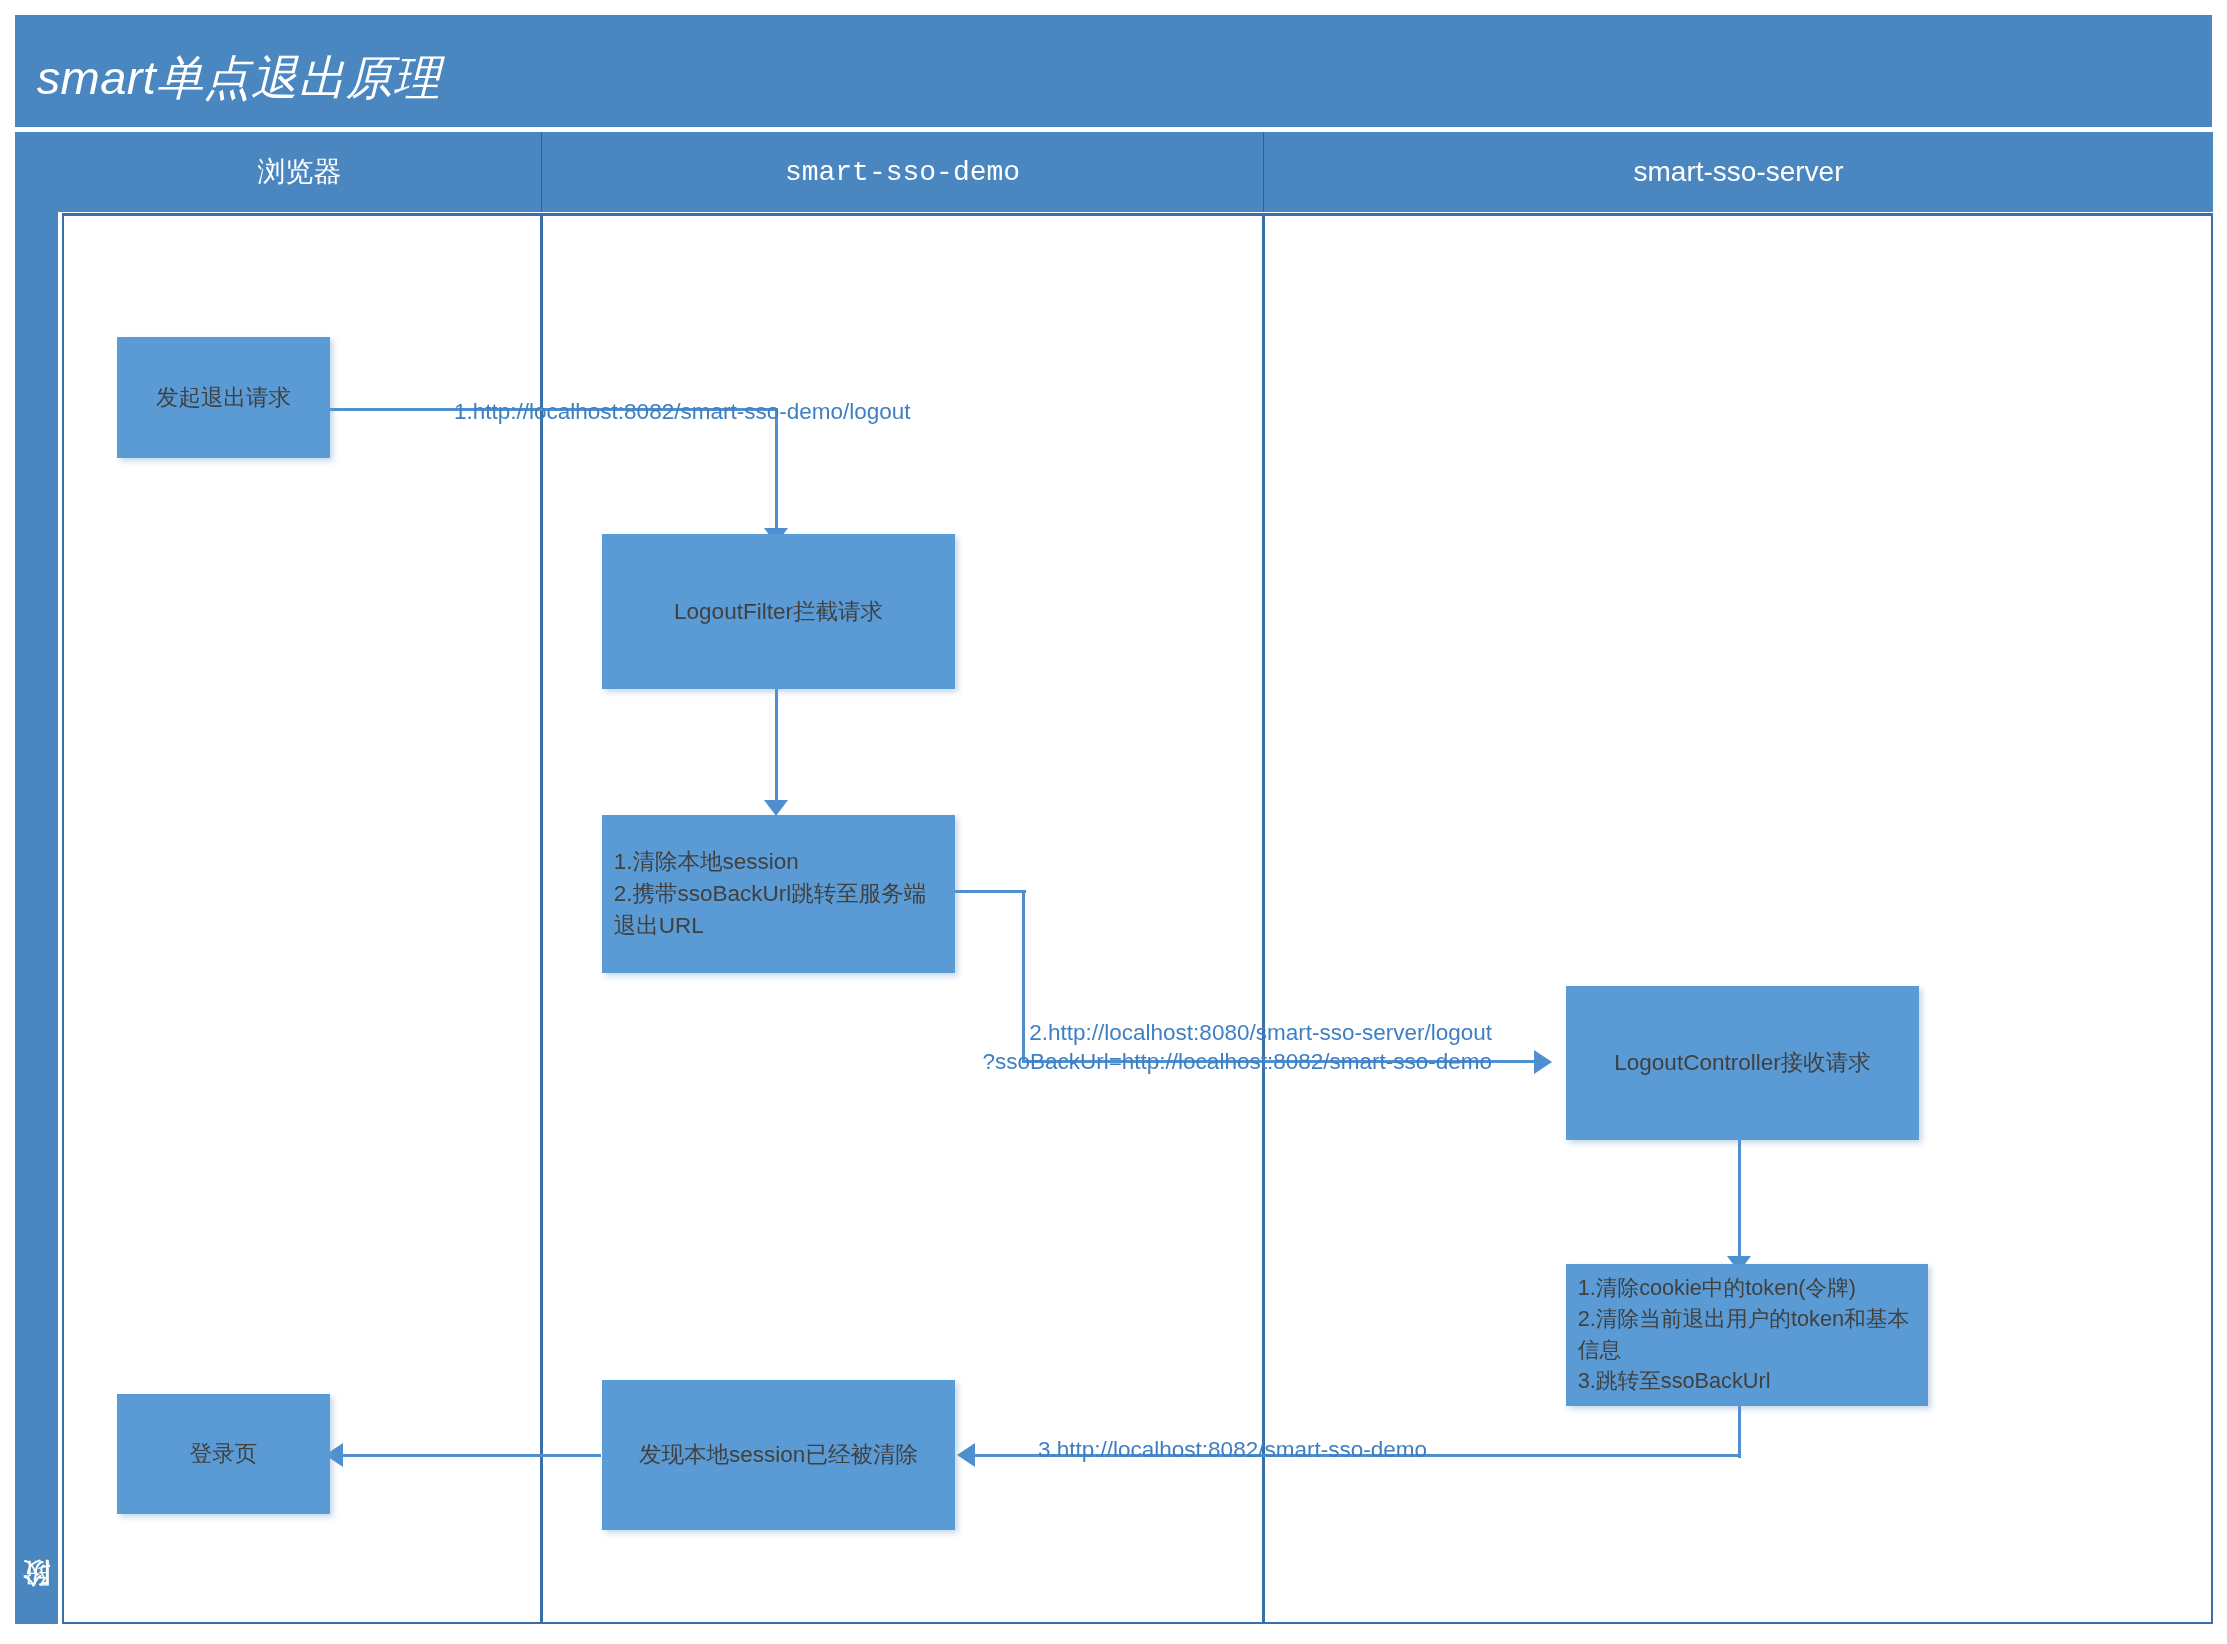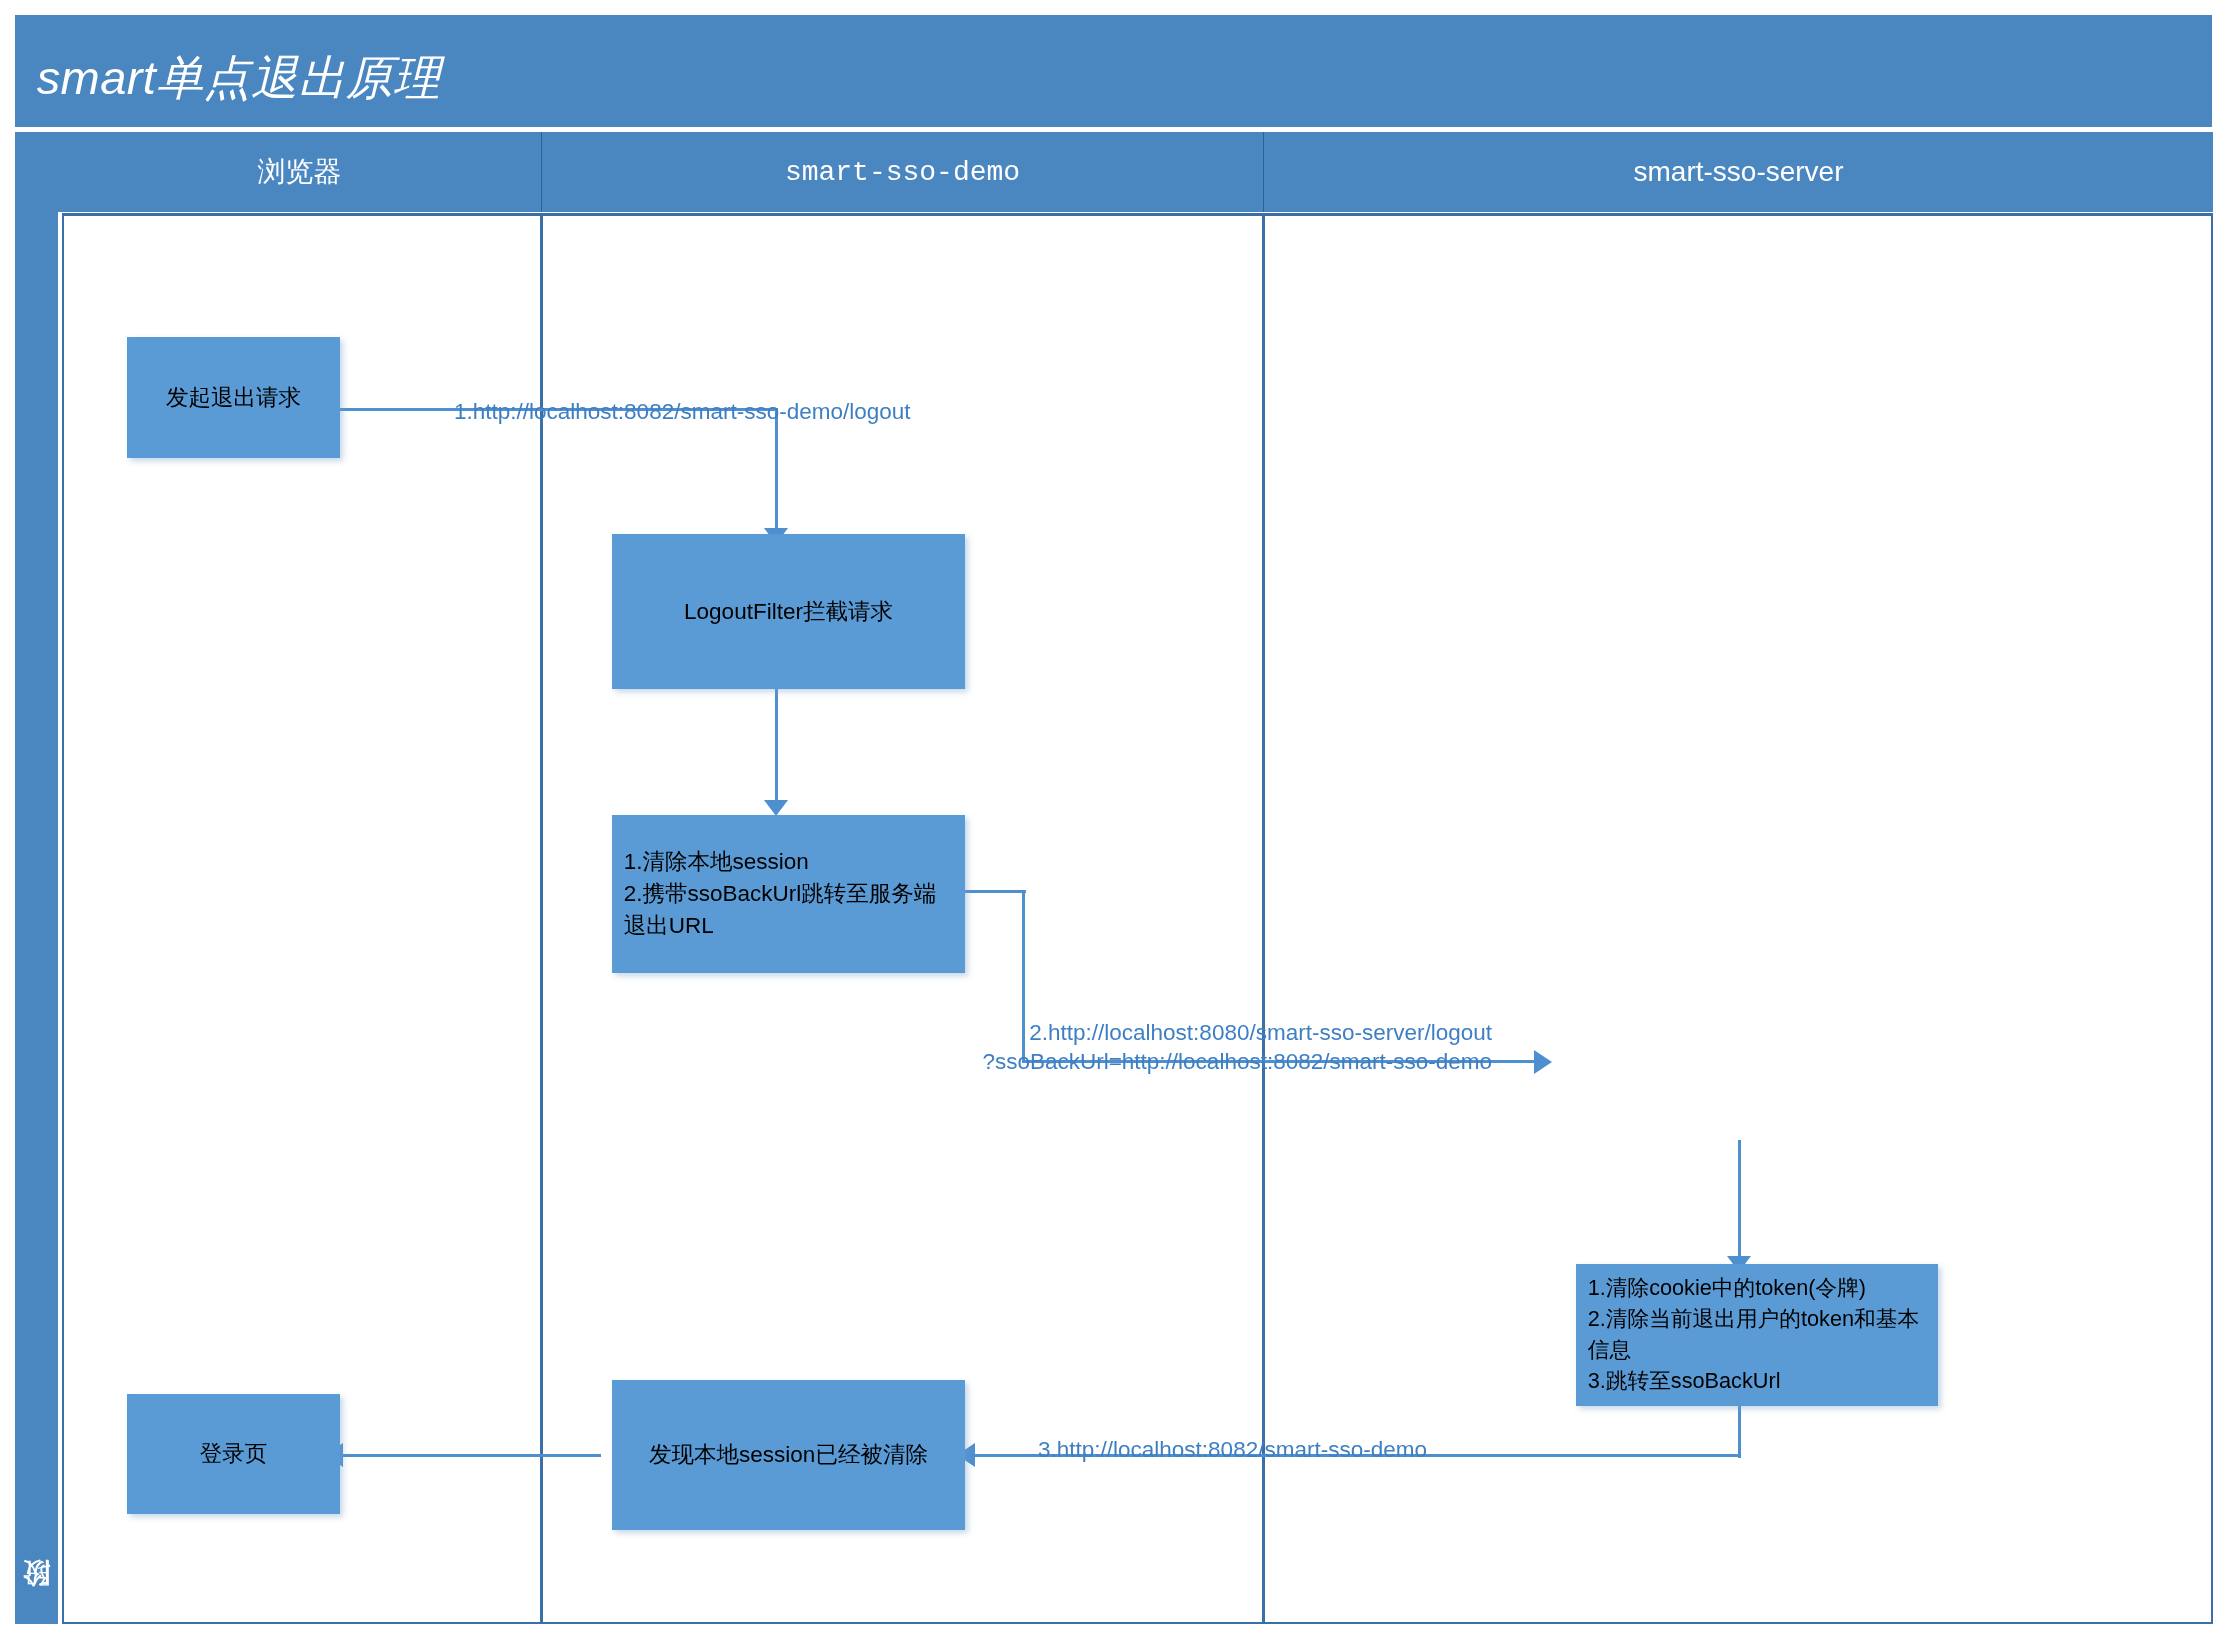--- a/index.html
+++ b/index.html
@@ -103,24 +103,23 @@
     width: 2151px;
     height: 2.5px;
     background: #3A6FA8;
   }
 
   
   .box {
     position: absolute;
     background: #5B9BD5;
     box-sizing: border-box;
-    color: #000000;
+    color: #404040;
     display: flex;
     box-shadow: 2.5px 3.3px 5.8px rgba(120,160,200,0.42);
-    margin-left: 10px;
   }
   .box.center {
     align-items: center;
     justify-content: center;
     text-align: center;
   }
   .box.left {
     align-items: center;
     justify-content: flex-start;
     text-align: left;
@@ -232,20 +231,23 @@
 
   <div class="box center" style="left:602px; top:534px; width:353px; height:155px;">
     <span class="box-text">LogoutFilter拦截请求</span>
   </div>
 
   <div class="box left" style="left:602px; top:815px; width:353px; height:158px;">
     <span class="box-text">1.清除本地session
 2.携带ssoBackUrl跳转至服务端退出URL</span>
   </div>
 
+  <div class="box center" style="left:1566px; top:986px; width:353px; height:154px;">
+    <span class="box-text">LogoutController接收请求</span>
+  </div>
 
   <div class="box left" style="left:1566px; top:1264px; width:362px; height:142px;">
     <span class="box-text sm">1.清除cookie中的token(令牌)
 2.清除当前退出用户的token和基本信息
 3.跳转至ssoBackUrl</span>
   </div>
 
   <div class="box center" style="left:602px; top:1380px; width:353px; height:150px;">
     <span class="box-text">发现本地session已经被清除</span>
   </div>

